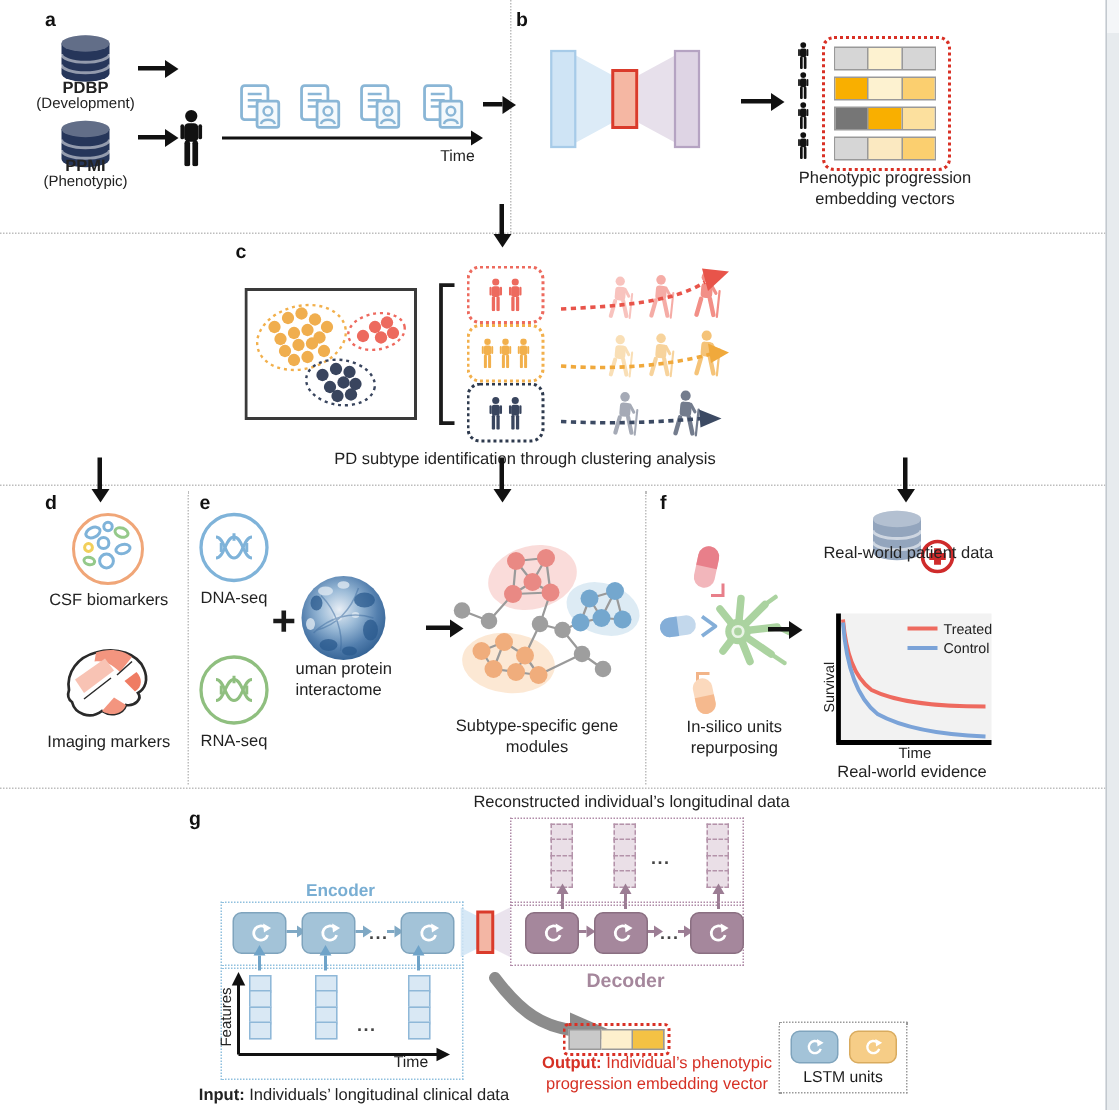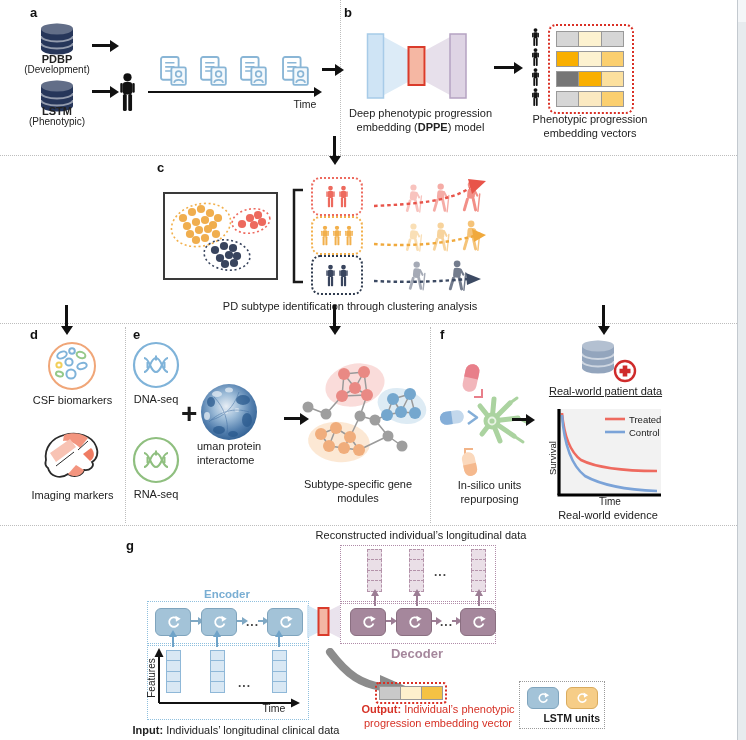--- a/index.html
+++ b/index.html
@@ -40,21 +40,21 @@
   .dcell{height:10px;border:1.5px dashed #b493aa;background:#eadfe7;margin-top:-1.5px;}
   .icell{height:10px;border:1.5px solid #8fb8d8;background:#d9e8f4;margin-top:-1.5px;}
   .unit{position:absolute;width:34px;height:26px;border-radius:6px;display:flex;align-items:center;justify-content:center;}
   .u-blue{background:#a3c3d8;border:1px solid #7fa4bd;}
   .u-purple{background:#a5879c;border:1px solid #8a6f81;}
   .u-orange{background:#f6cd87;border:1px solid #d9ab5e;}
   .ell{position:absolute;font-size:12px;font-weight:bold;color:#444;letter-spacing:1px;}
   .outbox{position:absolute;border:2px dotted #d93025;border-radius:4px;padding:2px;display:flex;}
   .outbox .ocell{width:20px;height:12px;border:1px solid #999;}
   .outbox .ocell + .ocell{border-left:none;}
-  .legendbox{position:absolute;border:1.5px dotted #9a9a9a;text-align:right;padding:5px 4px 4px;font-weight:bold;}
+  .legendbox{position:absolute;border:1.5px dotted #9a9a9a;text-align:center;padding:5px 4px 4px;}
   svg text{font-family:"Liberation Sans",sans-serif;}
 </style>
 </head>
 <body>
 
 <svg width="0" height="0" style="position:absolute" aria-hidden="true">
   <defs>
     <symbol id="sym-person" viewBox="0 0 20 40">
       <circle cx="10" cy="4.6" r="4.3"></circle>
       <rect x="5" y="9.6" width="10" height="13" rx="3.2"></rect>
@@ -108,21 +108,21 @@
   <div class="plabel" style="left:30px;top:5px;">a</div>
   <svg class="abs" style="left:37px;top:22px;color:#26365a;" width="40" height="34" viewBox="0 0 40 34">
       <use href="#sym-db"></use>
     </svg>
   <div class="cap bold" style="left:27px;top:53px;width:60px;font-size:11px;">PDBP</div>
   <div class="cap ital" style="left:7px;top:64px;width:100px;font-size:10px;">(Development)</div>
   <div class="arr-r" style="left:92px;top:44px;width:18px;"></div>
   <svg class="abs" style="left:37px;top:79px;color:#26365a;" width="40" height="34" viewBox="0 0 40 34">
       <use href="#sym-db"></use>
     </svg>
-  <div class="cap bold" style="left:27px;top:105px;width:60px;font-size:11px;">LSTM</div>
+  <div class="cap bold" style="left:27px;top:105px;width:60px;font-size:11px;">PPMI</div>
   <div class="cap ital" style="left:7px;top:116px;width:100px;font-size:10px;">(Phenotypic)</div>
   <div class="arr-r" style="left:92px;top:90px;width:18px;"></div>
   <svg class="abs" style="left:118px;top:73px;" width="19" height="38" viewBox="0 0 20 40">
       <use href="#sym-person" fill="#111"></use>
     </svg>
   <div class="arr-r thin" style="left:148px;top:91px;width:166px;"></div>
   <div class="cap" style="left:275px;top:98px;width:60px;font-size:10.5px;">Time</div>
   <svg class="abs" style="left:160px;top:56px;" width="31" height="31" viewBox="0 0 30 30">
       <use href="#sym-record"></use>
     </svg>
@@ -138,21 +138,20 @@
   <div class="arr-r" style="left:322px;top:68px;width:13px;"></div>
 
   <div class="plabel" style="left:344px;top:5px;">b</div>
   <svg class="abs" style="left:366px;top:31px;" width="102" height="70" viewBox="0 0 102 70">
     <polygon points="18,6 42,19 42,51 18,64" fill="#dcebf7"></polygon>
     <polygon points="60,19 84,6 84,64 60,51" fill="#e7e0eb"></polygon>
     <rect x="1.5" y="3" width="16" height="64" fill="#cfe4f5" stroke="#a7cbe8" stroke-width="1.5"></rect>
     <rect x="84" y="3" width="16" height="64" fill="#ded4e4" stroke="#b5a3c2" stroke-width="1.5"></rect>
     <rect x="42.5" y="16" width="16" height="38" fill="#f5b7a3" stroke="#da3b2b" stroke-width="2"></rect>
   </svg>
-  <div class="cap" style="left:333px;top:107px;width:175px;"><span>Deep phenotypic progression embedding (</span><span class="bold">DPPE</span><span>) model</span></div>
   <div class="arr-r" style="left:494px;top:66px;width:20px;"></div>
   <svg class="abs" style="left:531px;top:28px;" width="9" height="18" viewBox="0 0 20 40">
       <use href="#sym-person" fill="#111"></use>
     </svg>
   <svg class="abs" style="left:531px;top:48px;" width="9" height="18" viewBox="0 0 20 40">
       <use href="#sym-person" fill="#111"></use>
     </svg>
   <svg class="abs" style="left:531px;top:68px;" width="9" height="18" viewBox="0 0 20 40">
       <use href="#sym-person" fill="#111"></use>
     </svg>
@@ -445,21 +444,21 @@
   <svg class="abs" style="left:576px;top:338px;" width="64" height="46" viewBox="0 0 64 46">
     <g style="color:#93a5bd">
       <path d="M6 8 v22 a16 5.5 0 0 0 32 0 V8" fill="currentColor"></path>
       <ellipse cx="22" cy="8" rx="16" ry="5.5" fill="currentColor"></ellipse>
       <ellipse cx="22" cy="8" rx="16" ry="5.5" fill="#fff" opacity="0.3"></ellipse>
       <path d="M6 15.5 a16 5.5 0 0 0 32 0 M6 23 a16 5.5 0 0 0 32 0" fill="none" stroke="#fff" stroke-width="2" opacity="0.55"></path>
     </g>
     <circle cx="49" cy="33" r="10" fill="#fff" stroke="#cf2b2b" stroke-width="2.4"></circle>
     <path d="M49 27.5 v11 M43.5 33 h11" stroke="#cf2b2b" stroke-width="4.6"></path>
   </svg>
-  <div class="cap" style="left:528px;top:385px;width:155px;text-decoration:underline;">Real-world patient data</div>
+  <div class="cap" style="left:528px;top:363px;width:155px;">Real-world patient data</div>
   <svg class="abs" style="left:549px;top:407px;" width="116" height="100" viewBox="0 0 116 100">
     <rect x="10" y="2" width="102" height="86" fill="#f2f2f2"></rect>
     <path d="M13 6 C15 28 20 44 32 53 C50 62 78 64 108 64" fill="none" stroke="#ee6a5f" stroke-width="2.6"></path>
     <path d="M13 8 C15 36 22 58 36 69 C54 79 82 83 108 84" fill="none" stroke="#7ba3d8" stroke-width="2.6"></path>
     <path d="M10 2 V88" stroke="#000" stroke-width="3.2"></path>
     <path d="M8.5 88 H112" stroke="#000" stroke-width="3.2"></path>
     <line x1="56" y1="12" x2="76" y2="12" stroke="#ee6a5f" stroke-width="2.6"></line>
     <text x="80" y="15.5" font-size="9.5" fill="#222">Treated</text>
     <line x1="56" y1="25" x2="76" y2="25" stroke="#7ba3d8" stroke-width="2.6"></line>
     <text x="80" y="28.5" font-size="9.5" fill="#222">Control</text>

